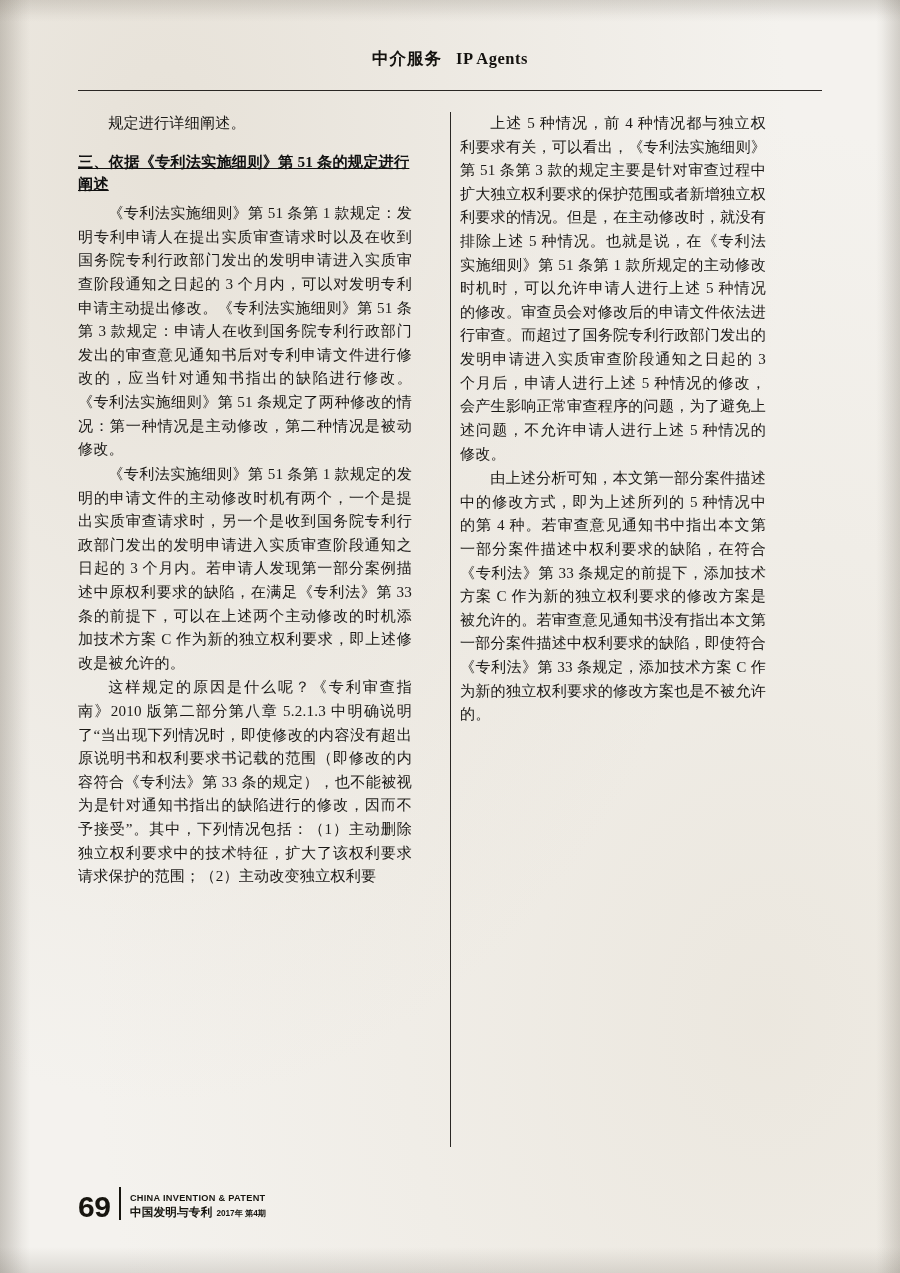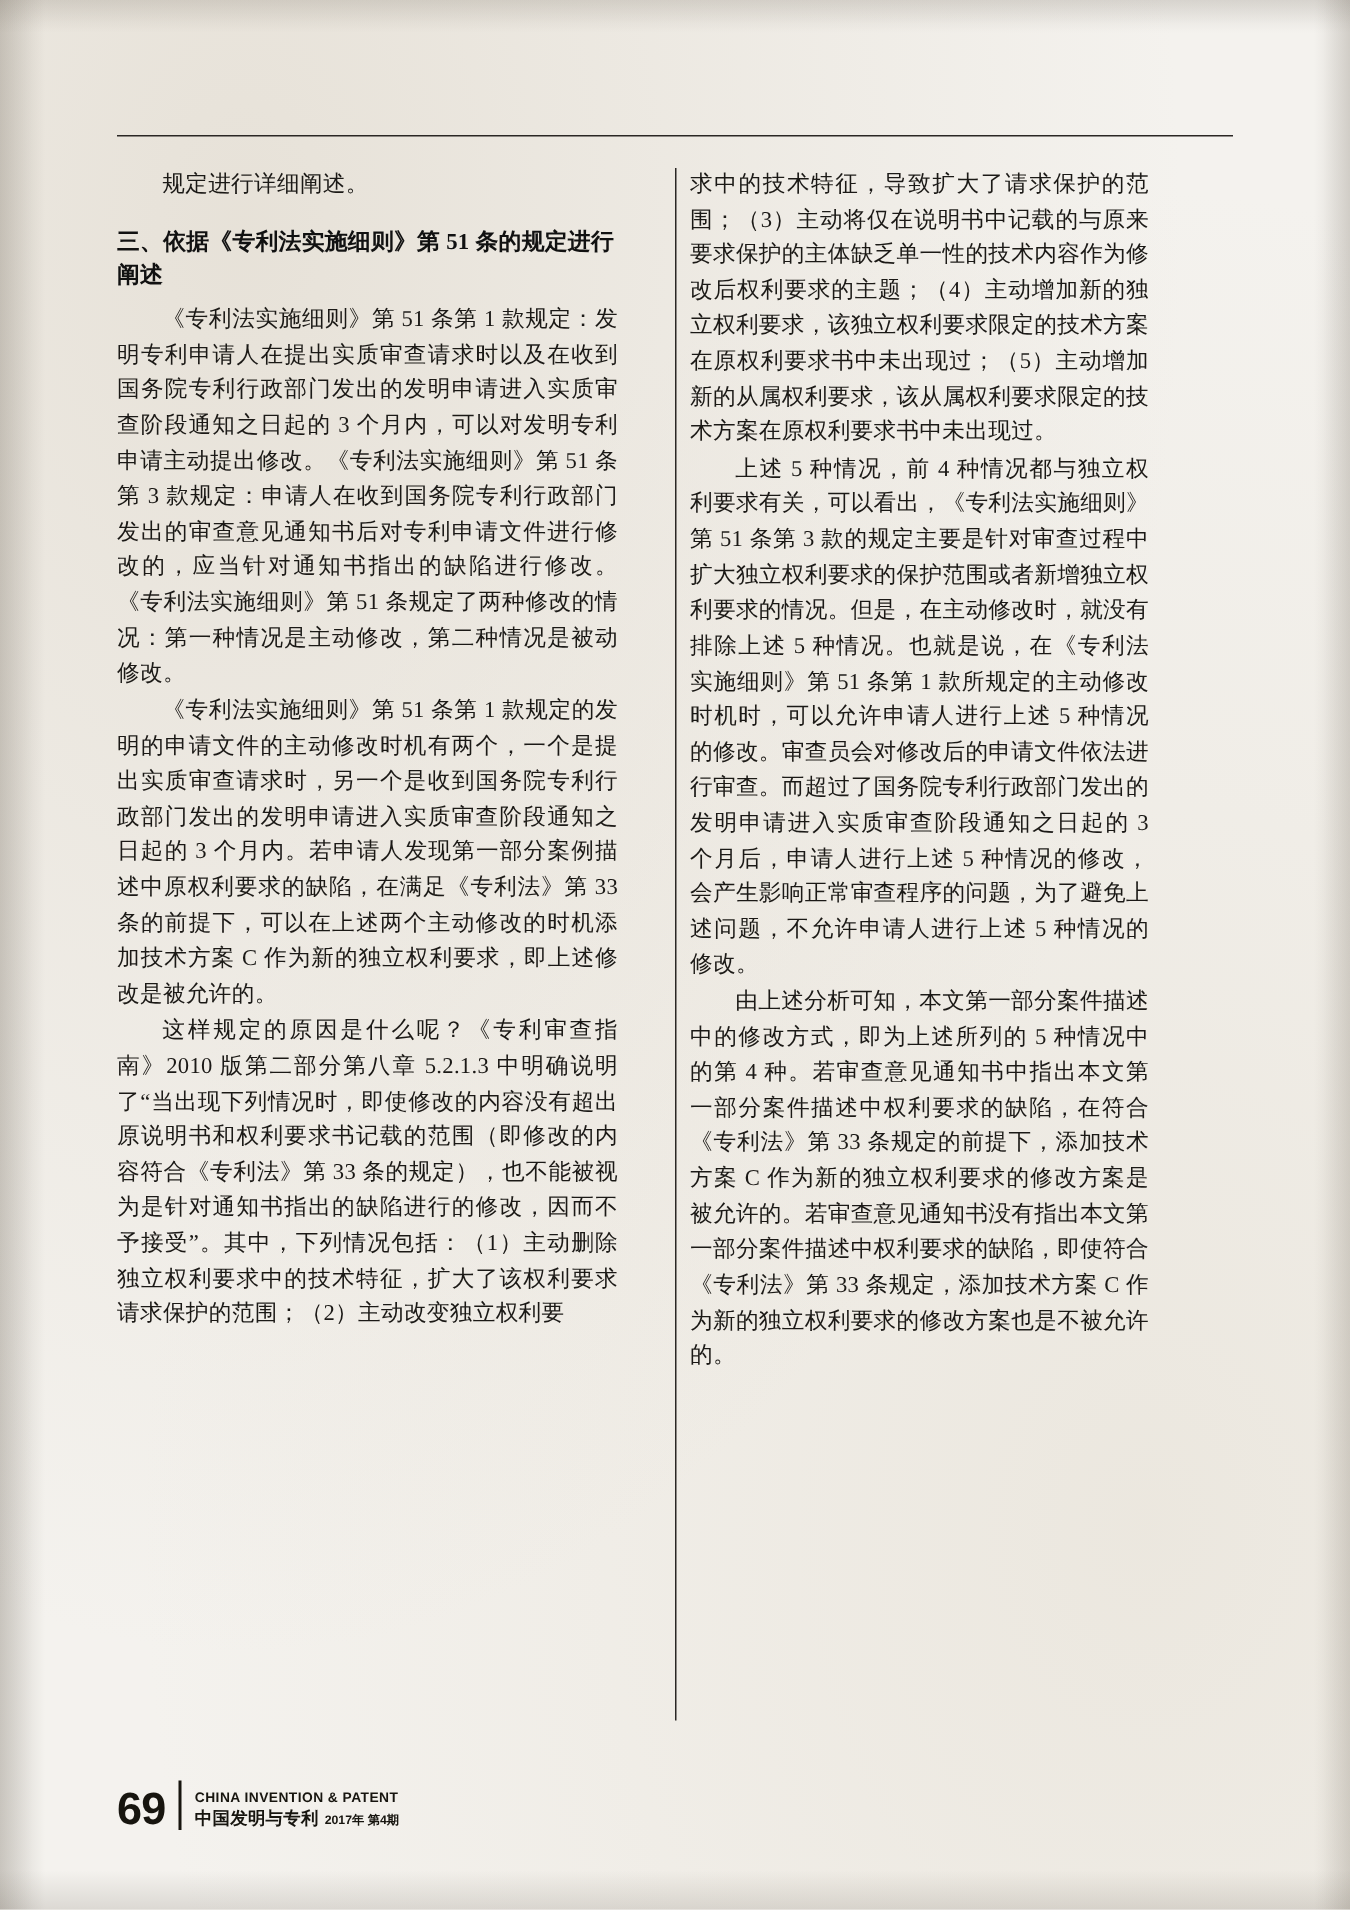--- a/index.html
+++ b/index.html
@@ -101,20 +101,21 @@
   }
   p.para.noindent { text-indent: 0; }
   p.section-head {
     margin: 15px 0 6px 0;
     font-size: 15.2px;
     font-weight: bold;
     line-height: 1.5;
     text-indent: 0;
     letter-spacing: 0.2px;
     color: #111;
+    text-decoration: underline;
   }
   p.para + p.para { margin-top: 1px; }
 
   
   .footer {
     position: absolute;
     left: 78px;
     bottom: 52px;
     width: 400px;
     display: flex;
@@ -186,34 +187,38 @@
     background: linear-gradient(270deg, rgba(90,82,70,0.16), rgba(255,255,255,0));
     pointer-events: none;
   }
 </style>
 </head>
 <body>
 
 <div class="page">
   <div class="paper-tint"></div>
 
+  <div class="header">
+    <div class="header-title">
+      <span>中介服务</span><span class="en">IP Agents</span>
+    </div>
+  </div>
   <div class="header-rule"></div>
 
   <div class="col-divider"></div>
 
   <div class="columns">
     <div class="col col-left">
       <p class="para">规定进行详细阐述。</p>
       <p class="section-head">三、依据《专利法实施细则》第 51 条的规定进行阐述</p>
       <p class="para">《专利法实施细则》第 51 条第 1 款规定：发明专利申请人在提出实质审查请求时以及在收到国务院专利行政部门发出的发明申请进入实质审查阶段通知之日起的 3 个月内，可以对发明专利申请主动提出修改。《专利法实施细则》第 51 条第 3 款规定：申请人在收到国务院专利行政部门发出的审查意见通知书后对专利申请文件进行修改的，应当针对通知书指出的缺陷进行修改。《专利法实施细则》第 51 条规定了两种修改的情况：第一种情况是主动修改，第二种情况是被动修改。</p>
       <p class="para">《专利法实施细则》第 51 条第 1 款规定的发明的申请文件的主动修改时机有两个，一个是提出实质审查请求时，另一个是收到国务院专利行政部门发出的发明申请进入实质审查阶段通知之日起的 3 个月内。若申请人发现第一部分案例描述中原权利要求的缺陷，在满足《专利法》第 33 条的前提下，可以在上述两个主动修改的时机添加技术方案 C 作为新的独立权利要求，即上述修改是被允许的。</p>
       <p class="para">这样规定的原因是什么呢？《专利审查指南》2010 版第二部分第八章 5.2.1.3 中明确说明了“当出现下列情况时，即使修改的内容没有超出原说明书和权利要求书记载的范围（即修改的内容符合《专利法》第 33 条的规定），也不能被视为是针对通知书指出的缺陷进行的修改，因而不予接受”。其中，下列情况包括：（1）主动删除独立权利要求中的技术特征，扩大了该权利要求请求保护的范围；（2）主动改变独立权利要</p>
     </div>
     <div class="col col-right">
-      <p class="para noindent">求中的技术特征，导致扩大了请求保护的范围；（3）主动将仅在说明书中记载的与原来要求保护的主体缺乏单一性的技术内容作为修改后权利要求的主题；（4）主动增加新的独立权利要求，该独立权利要求限定的技术方案在原权利要求书中未出现过；（5）主动增加新的从属权利要求，该从属权利要求限定的技术方案在原权利要求书中未出现过。</p>
       <p class="para">上述 5 种情况，前 4 种情况都与独立权利要求有关，可以看出，《专利法实施细则》第 51 条第 3 款的规定主要是针对审查过程中扩大独立权利要求的保护范围或者新增独立权利要求的情况。但是，在主动修改时，就没有排除上述 5 种情况。也就是说，在《专利法实施细则》第 51 条第 1 款所规定的主动修改时机时，可以允许申请人进行上述 5 种情况的修改。审查员会对修改后的申请文件依法进行审查。而超过了国务院专利行政部门发出的发明申请进入实质审查阶段通知之日起的 3 个月后，申请人进行上述 5 种情况的修改，会产生影响正常审查程序的问题，为了避免上述问题，不允许申请人进行上述 5 种情况的修改。</p>
       <p class="para">由上述分析可知，本文第一部分案件描述中的修改方式，即为上述所列的 5 种情况中的第 4 种。若审查意见通知书中指出本文第一部分案件描述中权利要求的缺陷，在符合《专利法》第 33 条规定的前提下，添加技术方案 C 作为新的独立权利要求的修改方案是被允许的。若审查意见通知书没有指出本文第一部分案件描述中权利要求的缺陷，即使符合《专利法》第 33 条规定，添加技术方案 C 作为新的独立权利要求的修改方案也是不被允许的。</p>
     </div>
   </div>
 
   <div class="footer">
     <div class="folio">69</div>
     <div class="footer-bar"></div>
     <div class="footer-text">
       <div class="footer-en">CHINA INVENTION &amp; PATENT</div>

